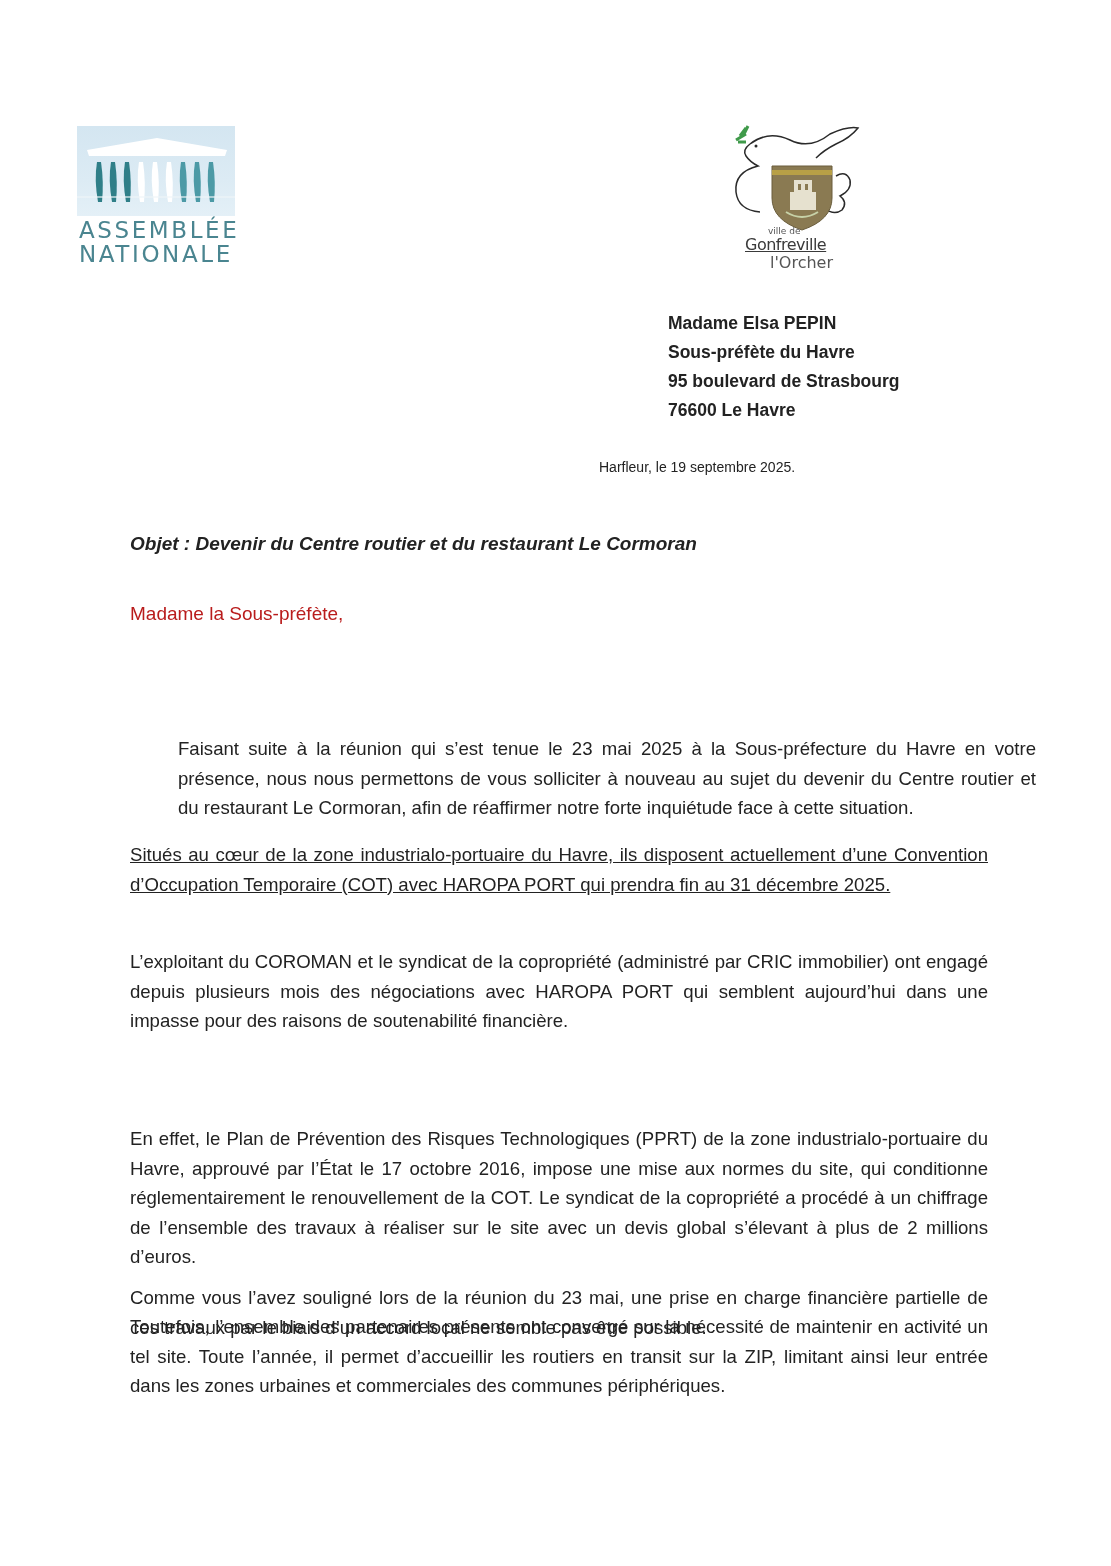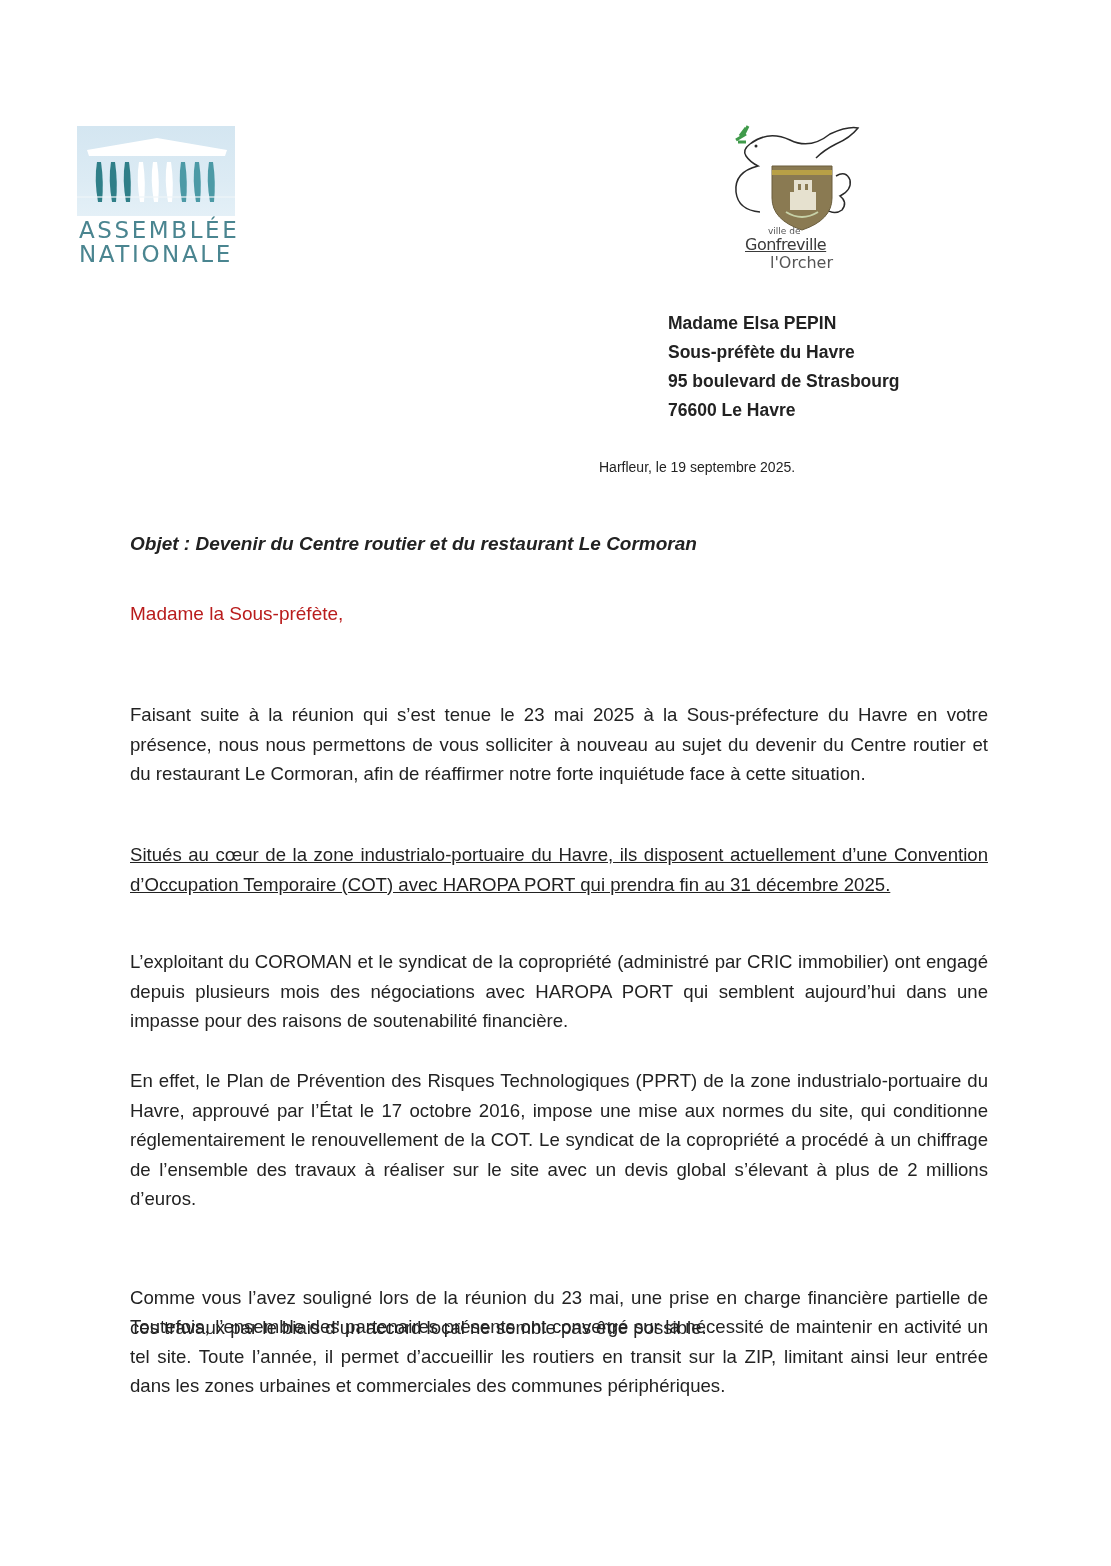--- a/index.html
+++ b/index.html
@@ -132,24 +132,24 @@
     .body-text {
       position: absolute;
       left: 130px;
       width: 858px;
       font-size: 18.6px;
       line-height: 29.5px;
       text-align: justify;
       color: #222;
       margin: 0;
     }
-    .p1 { top: 700px; }
+    .p1 { top: 734px; margin-left: 48px; }
     .p2 { top: 840px; text-decoration: underline; }
     .p3 { top: 947px; }
-    .p4 { top: 1066px; }
+    .p4 { top: 1124px; }
     .p5 { top: 1283px; }
     .p6 { top: 1312px; }
   </style>
 </head>
 <body>
 
 <div class="page">
 
   <div class="an-logo">
     <div class="an-bg"></div>

